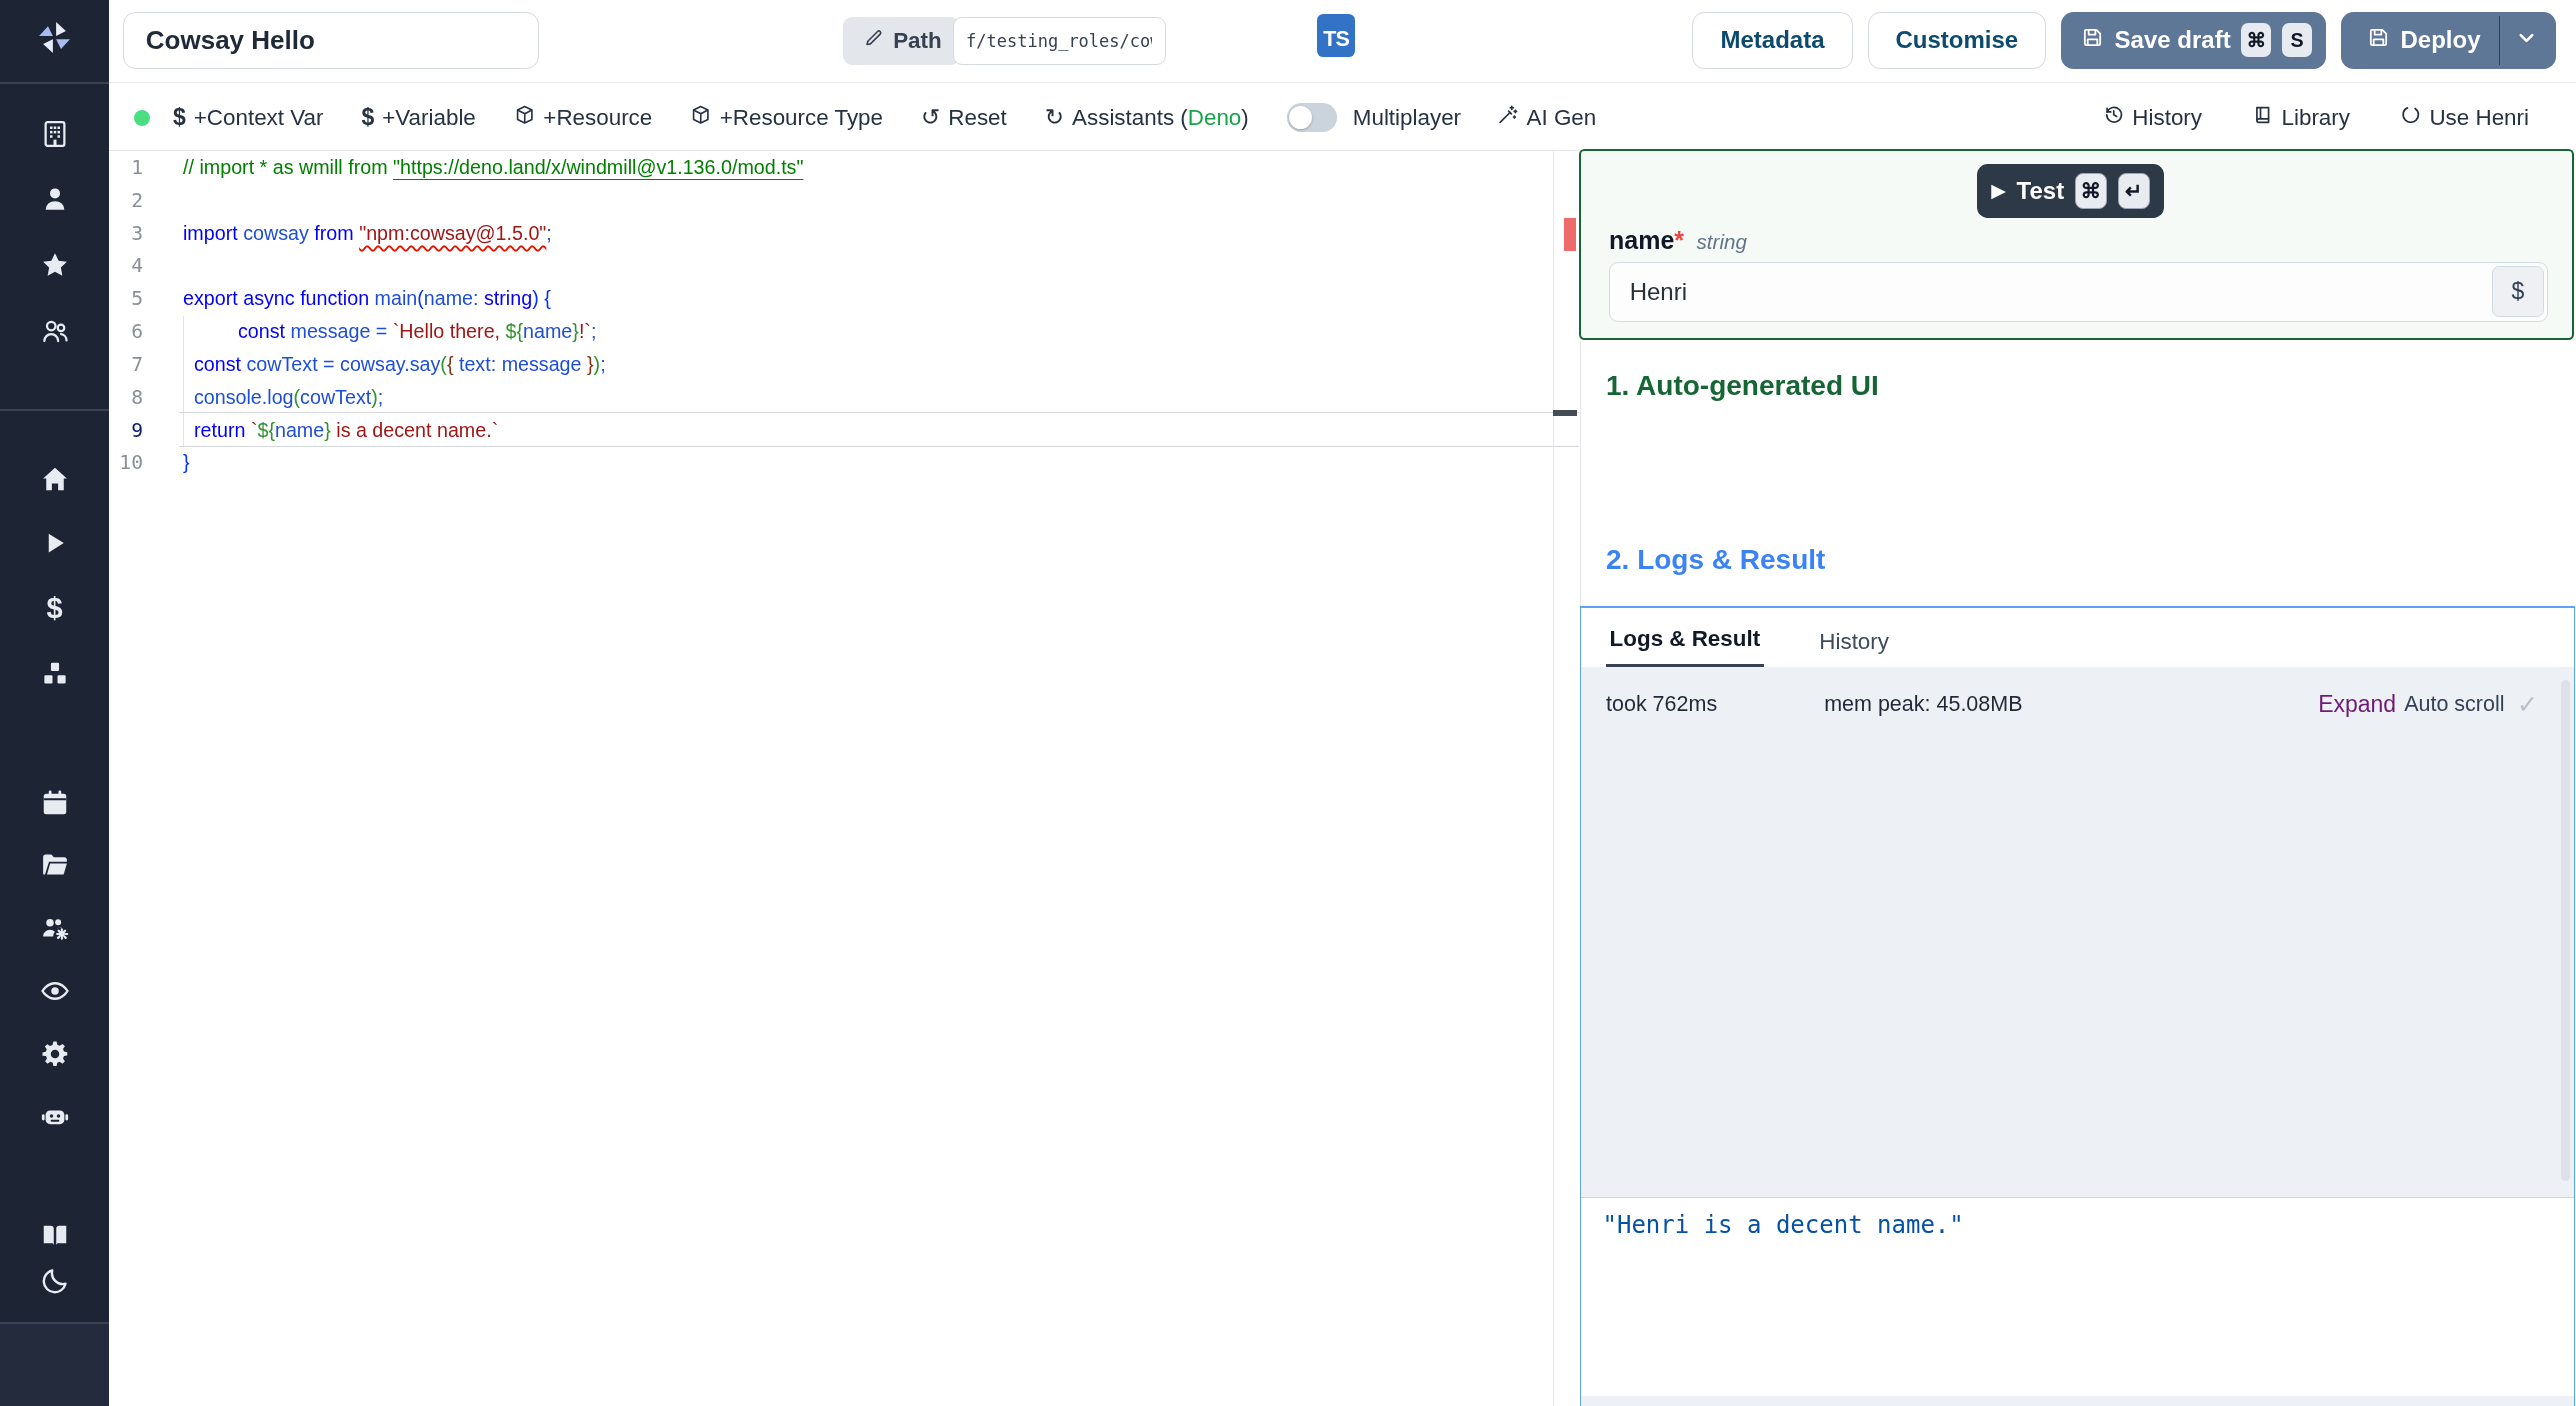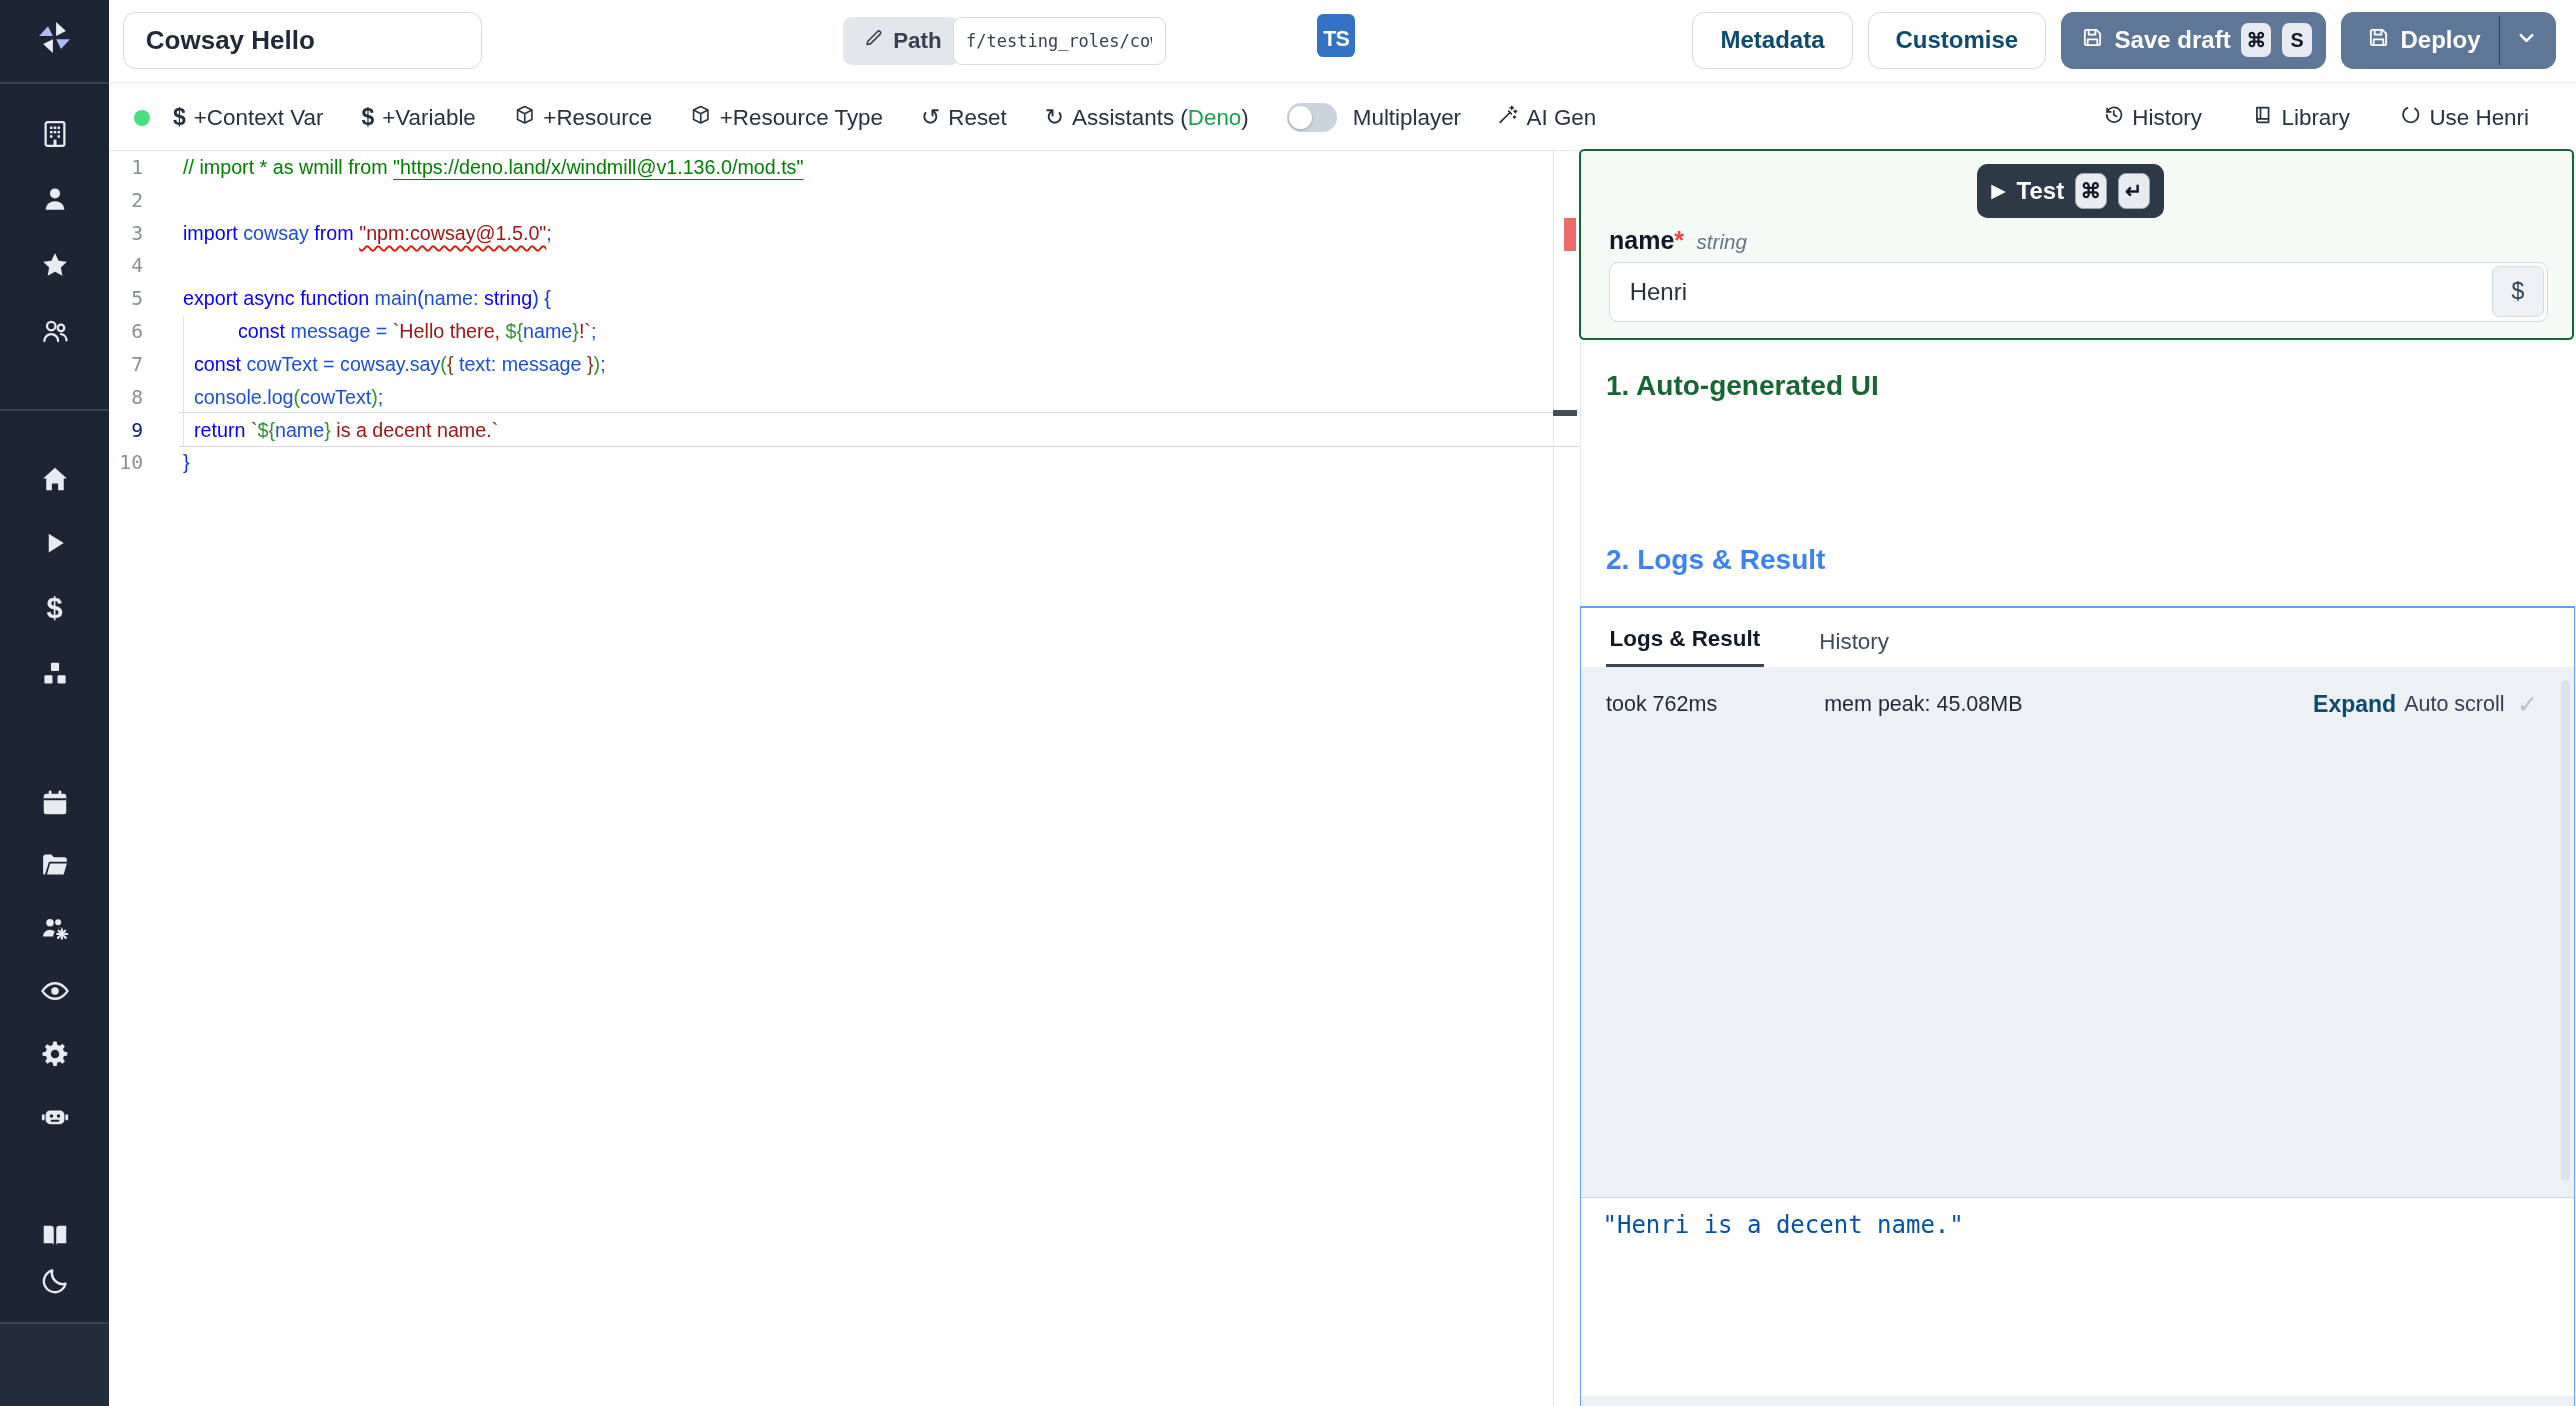--- a/index.html
+++ b/index.html
@@ -7,21 +7,21 @@
   #root{position:relative;width:2576px;height:1406px;overflow:hidden;background:#fff}
   .abs{position:absolute}
   
   #sidebar{left:0;top:0;width:109px;height:1406px;background:#1d2433}
   .sb-item{position:absolute;left:0;width:109px;display:flex;justify-content:center;align-items:center;color:#e7ebf2;cursor:pointer}
   .sb-item svg{width:30px;height:30px}
   .sb-item .glyph{font-size:29px;font-weight:700;color:#e7ebf2;line-height:1}
   .sb-div{position:absolute;left:0;width:109px;height:1.8px;background:#3a4354}
   
   #header{left:109px;top:0;width:2467px;height:83px;background:#fff;border-bottom:1.8px solid #e7e9ee}
-  .title-input{position:absolute;left:14.3px;top:11.6px;width:359px;height:57px;border:1.8px solid #d4d9df;border-radius:12.5px;font-family:"Liberation Sans",sans-serif;font-size:26px;font-weight:700;color:#1f2937;padding:0 21.5px;outline:none;background:#fff}
+  .title-input{position:absolute;left:14.3px;top:11.6px;width:416px;height:57px;border:1.8px solid #d4d9df;border-radius:12.5px;font-family:"Liberation Sans",sans-serif;font-size:26px;font-weight:700;color:#1f2937;padding:0 21.5px;outline:none;background:#fff}
   .path-wrap{position:absolute;left:734px;top:17px;height:48px;display:flex;align-items:stretch}
   .path-btn{display:flex;align-items:center;gap:9px;background:#e3e7ec;border:none;border-radius:9px;padding:0 18px 0 19.7px;font-size:22.4px;font-weight:600;color:#374151;cursor:pointer}
   .path-btn svg{width:21.5px;height:21.5px;color:#374151}
   .path-value{margin-left:-7.2px;width:213px;border:1.8px solid #d5dade;border-radius:9px;background:#fff;font-family:"DejaVu Sans Mono",monospace;font-size:17px;color:#374151;padding:0 12.5px;outline:none}
   .ts-badge{position:absolute;left:1208px;top:14.3px;width:38px;height:43px;background:#3273c6;border-radius:6.3px;color:#fff;font-size:21.5px;font-weight:800;display:flex;align-items:flex-end;justify-content:center;padding-bottom:5.4px;letter-spacing:-0.9px}
   #header-buttons{position:absolute;right:19.7px;top:11.6px;height:57px;display:flex;gap:15px}
   .btn-light{display:flex;align-items:center;justify-content:center;background:#fff;border:1.8px solid #d4d9df;border-radius:12.5px;font-size:24px;font-weight:600;color:#0c4a6e;cursor:pointer;padding:0 27px}
   .btn-slate{display:flex;align-items:center;background:#5e7796;border:none;border-radius:12.5px;color:#fff;font-size:24px;font-weight:700;cursor:pointer}
   .btn-slate svg{width:23px;height:23px}
   .kbd{display:flex;align-items:center;justify-content:center;width:30px;height:34px;background:#e7ebf1;border-radius:7.2px;color:#111827;font-size:19.7px;font-weight:600}
@@ -65,21 +65,21 @@
   .sec-h1{left:1606px;top:370px;font-size:28px;font-weight:800;color:#166534}
   .sec-h2{left:1606px;top:544px;font-size:28px;font-weight:800;color:#3b82f6}
   
   #log-panel{left:1580px;top:606px;width:995px;height:801px;background:#edf0f4;border:1.8px solid #5ea3f7;border-top-width:2.7px}
   .tabs-row{position:absolute;left:0;top:0;width:100%;height:59px;background:#fff;display:flex;align-items:flex-end;padding-left:25px}
   .tab{font-size:22.4px;padding:0 3.6px 12.5px 3.6px;cursor:pointer}
   .tab.active{font-weight:600;color:#111827;border-bottom:3.6px solid #3a4350}
   .tab.inactive{color:#3f4a5a;margin-left:52px;font-weight:500}
   .meta-row{position:absolute;left:0;top:59px;width:100%;display:flex;align-items:center;padding:23px 36px 0 25px;font-size:21.5px;color:#1f2937}
   .meta-row .mem{margin-left:107px}
-  .meta-row .expand{margin-left:auto;font-size:23px;font-weight:700;color:#0c4a6e;cursor:pointer}
+  .meta-row .expand{margin-left:auto;font-size:23px;font-weight:400;color:#701a75;cursor:pointer}
   .meta-row .ascroll{margin-left:8px;color:#334155;cursor:pointer}
   .meta-row .chk{margin-left:12.5px;color:#b9c0cb;font-size:25px;cursor:pointer}
   #log-pre{position:absolute;left:25px;top:128px;width:930px;font-family:"DejaVu Sans Mono",monospace;font-size:21.5px;line-height:29px;color:#3b4452;white-space:pre-wrap}
   .log-scrollbar{position:absolute;right:4.5px;top:72px;width:9px;height:501px;background:#dde2e9;border-radius:4.5px}
   .result-area{position:absolute;left:0;top:589px;width:100%;height:199px;background:#fff;border-top:0.9px solid #cfd5db}
   .result-text{position:absolute;left:21.5px;top:12.5px;font-family:"DejaVu Sans Mono",monospace;font-size:24px;color:#0451a5;white-space:pre}
   .vsep{position:absolute;left:1580px;top:341px;width:0.9px;height:265px;background:#e5e7eb}
 </style>
 </head>
 <body>

